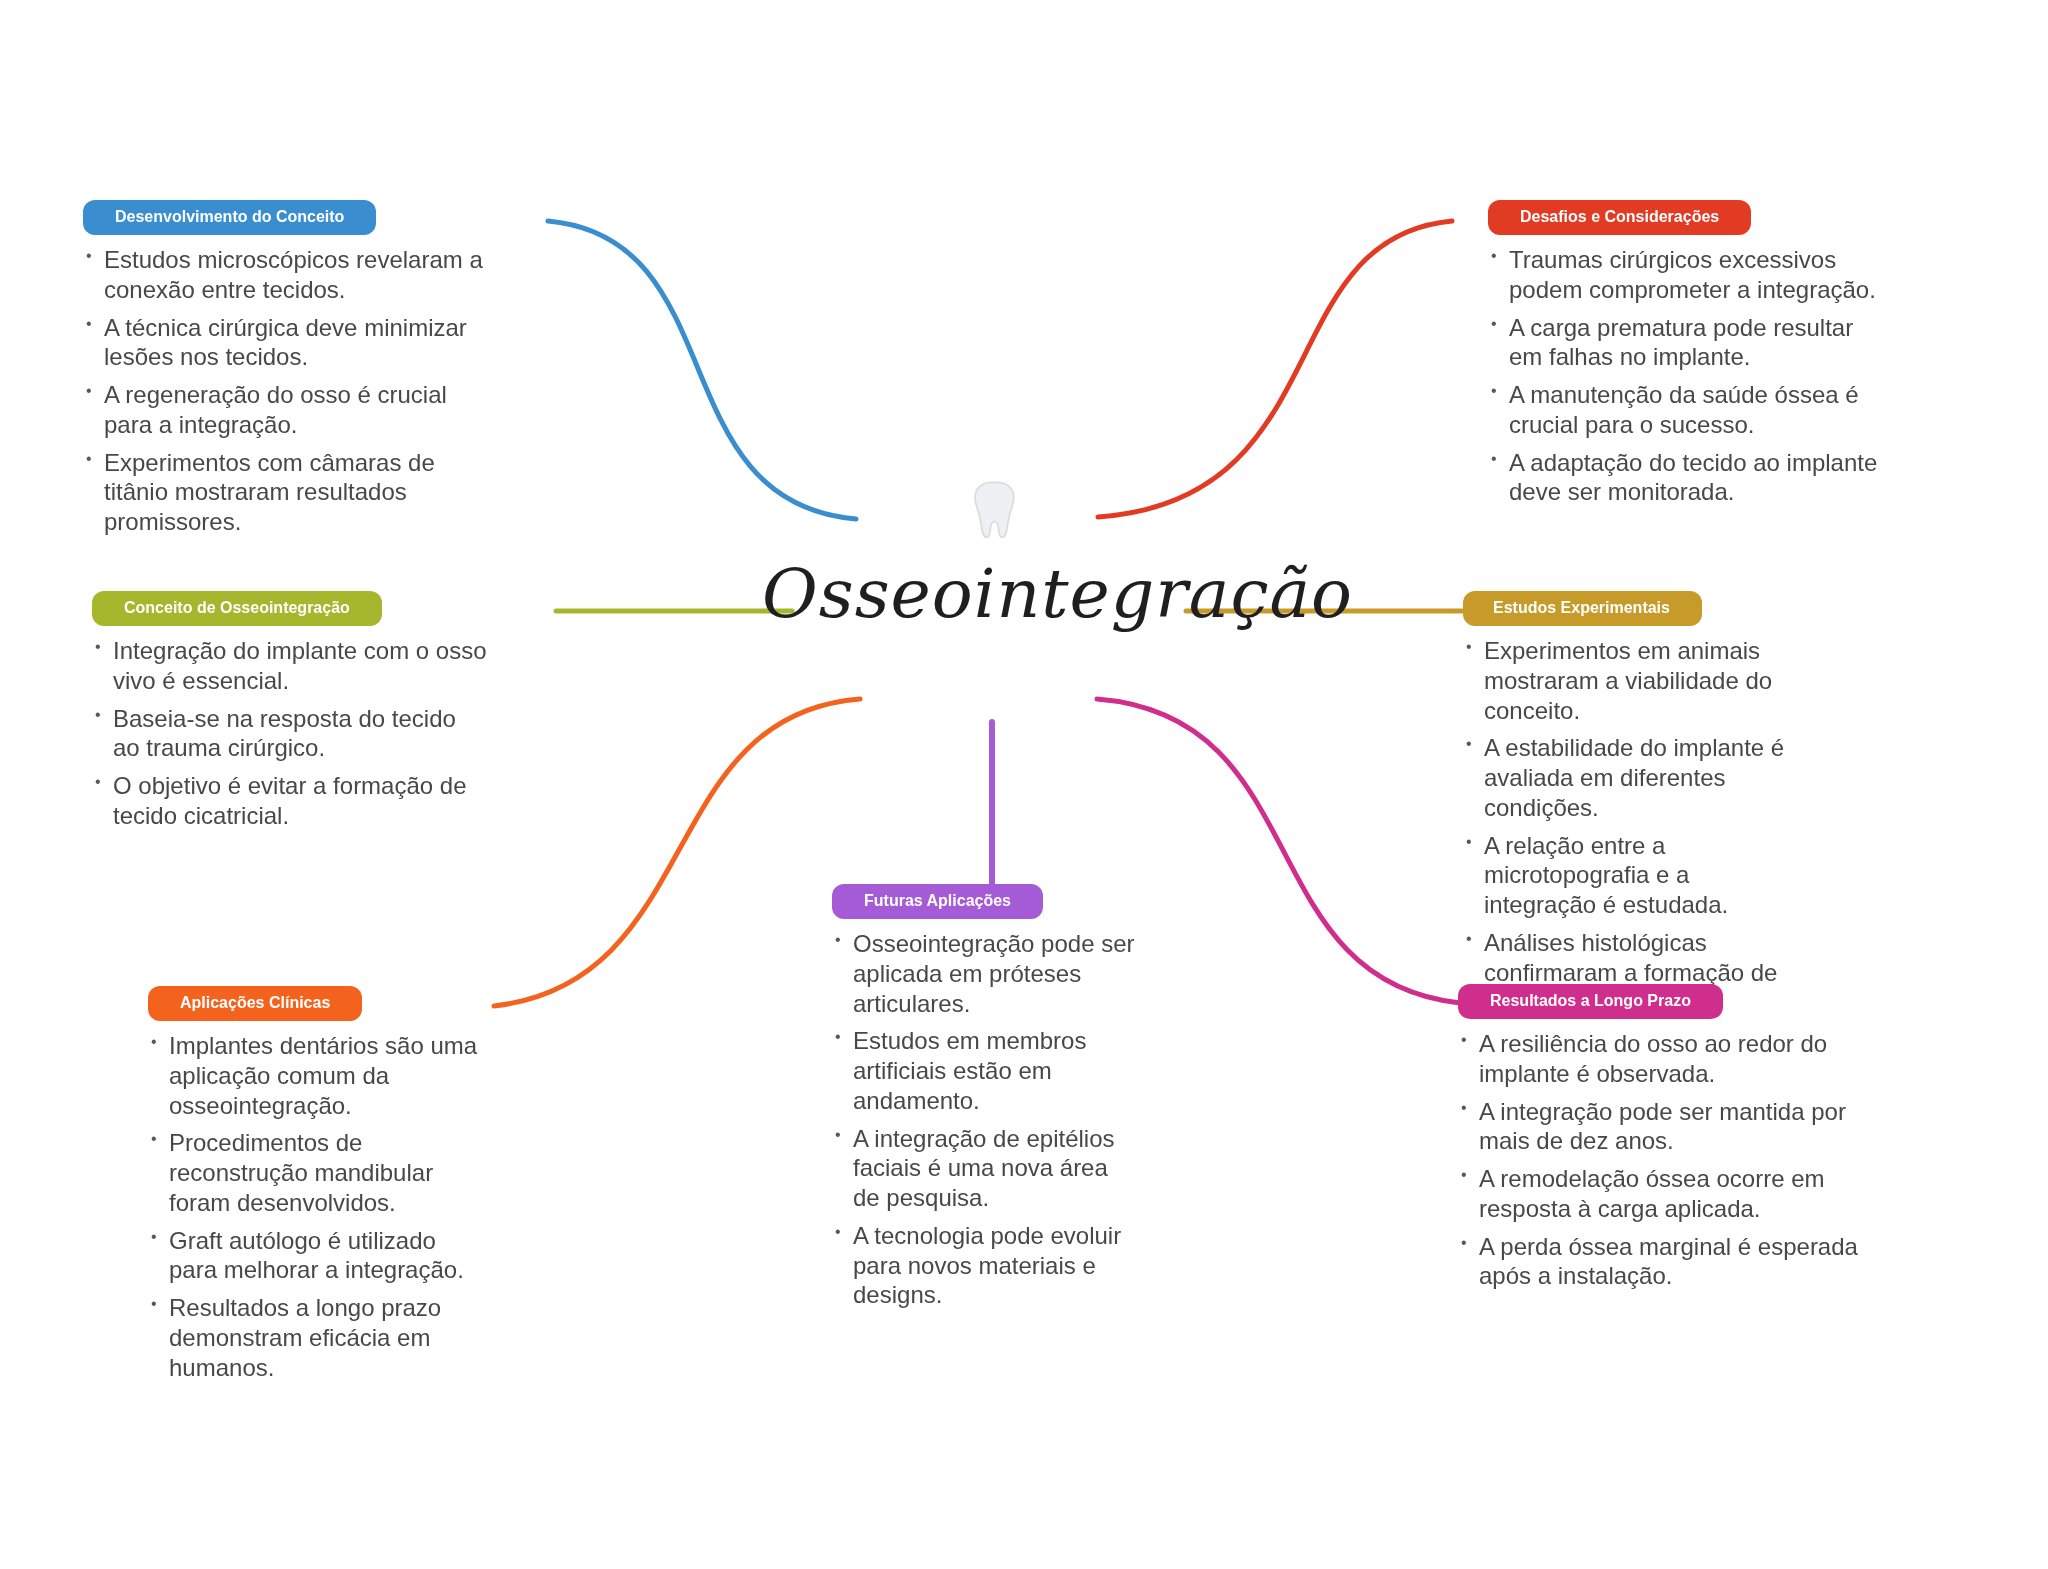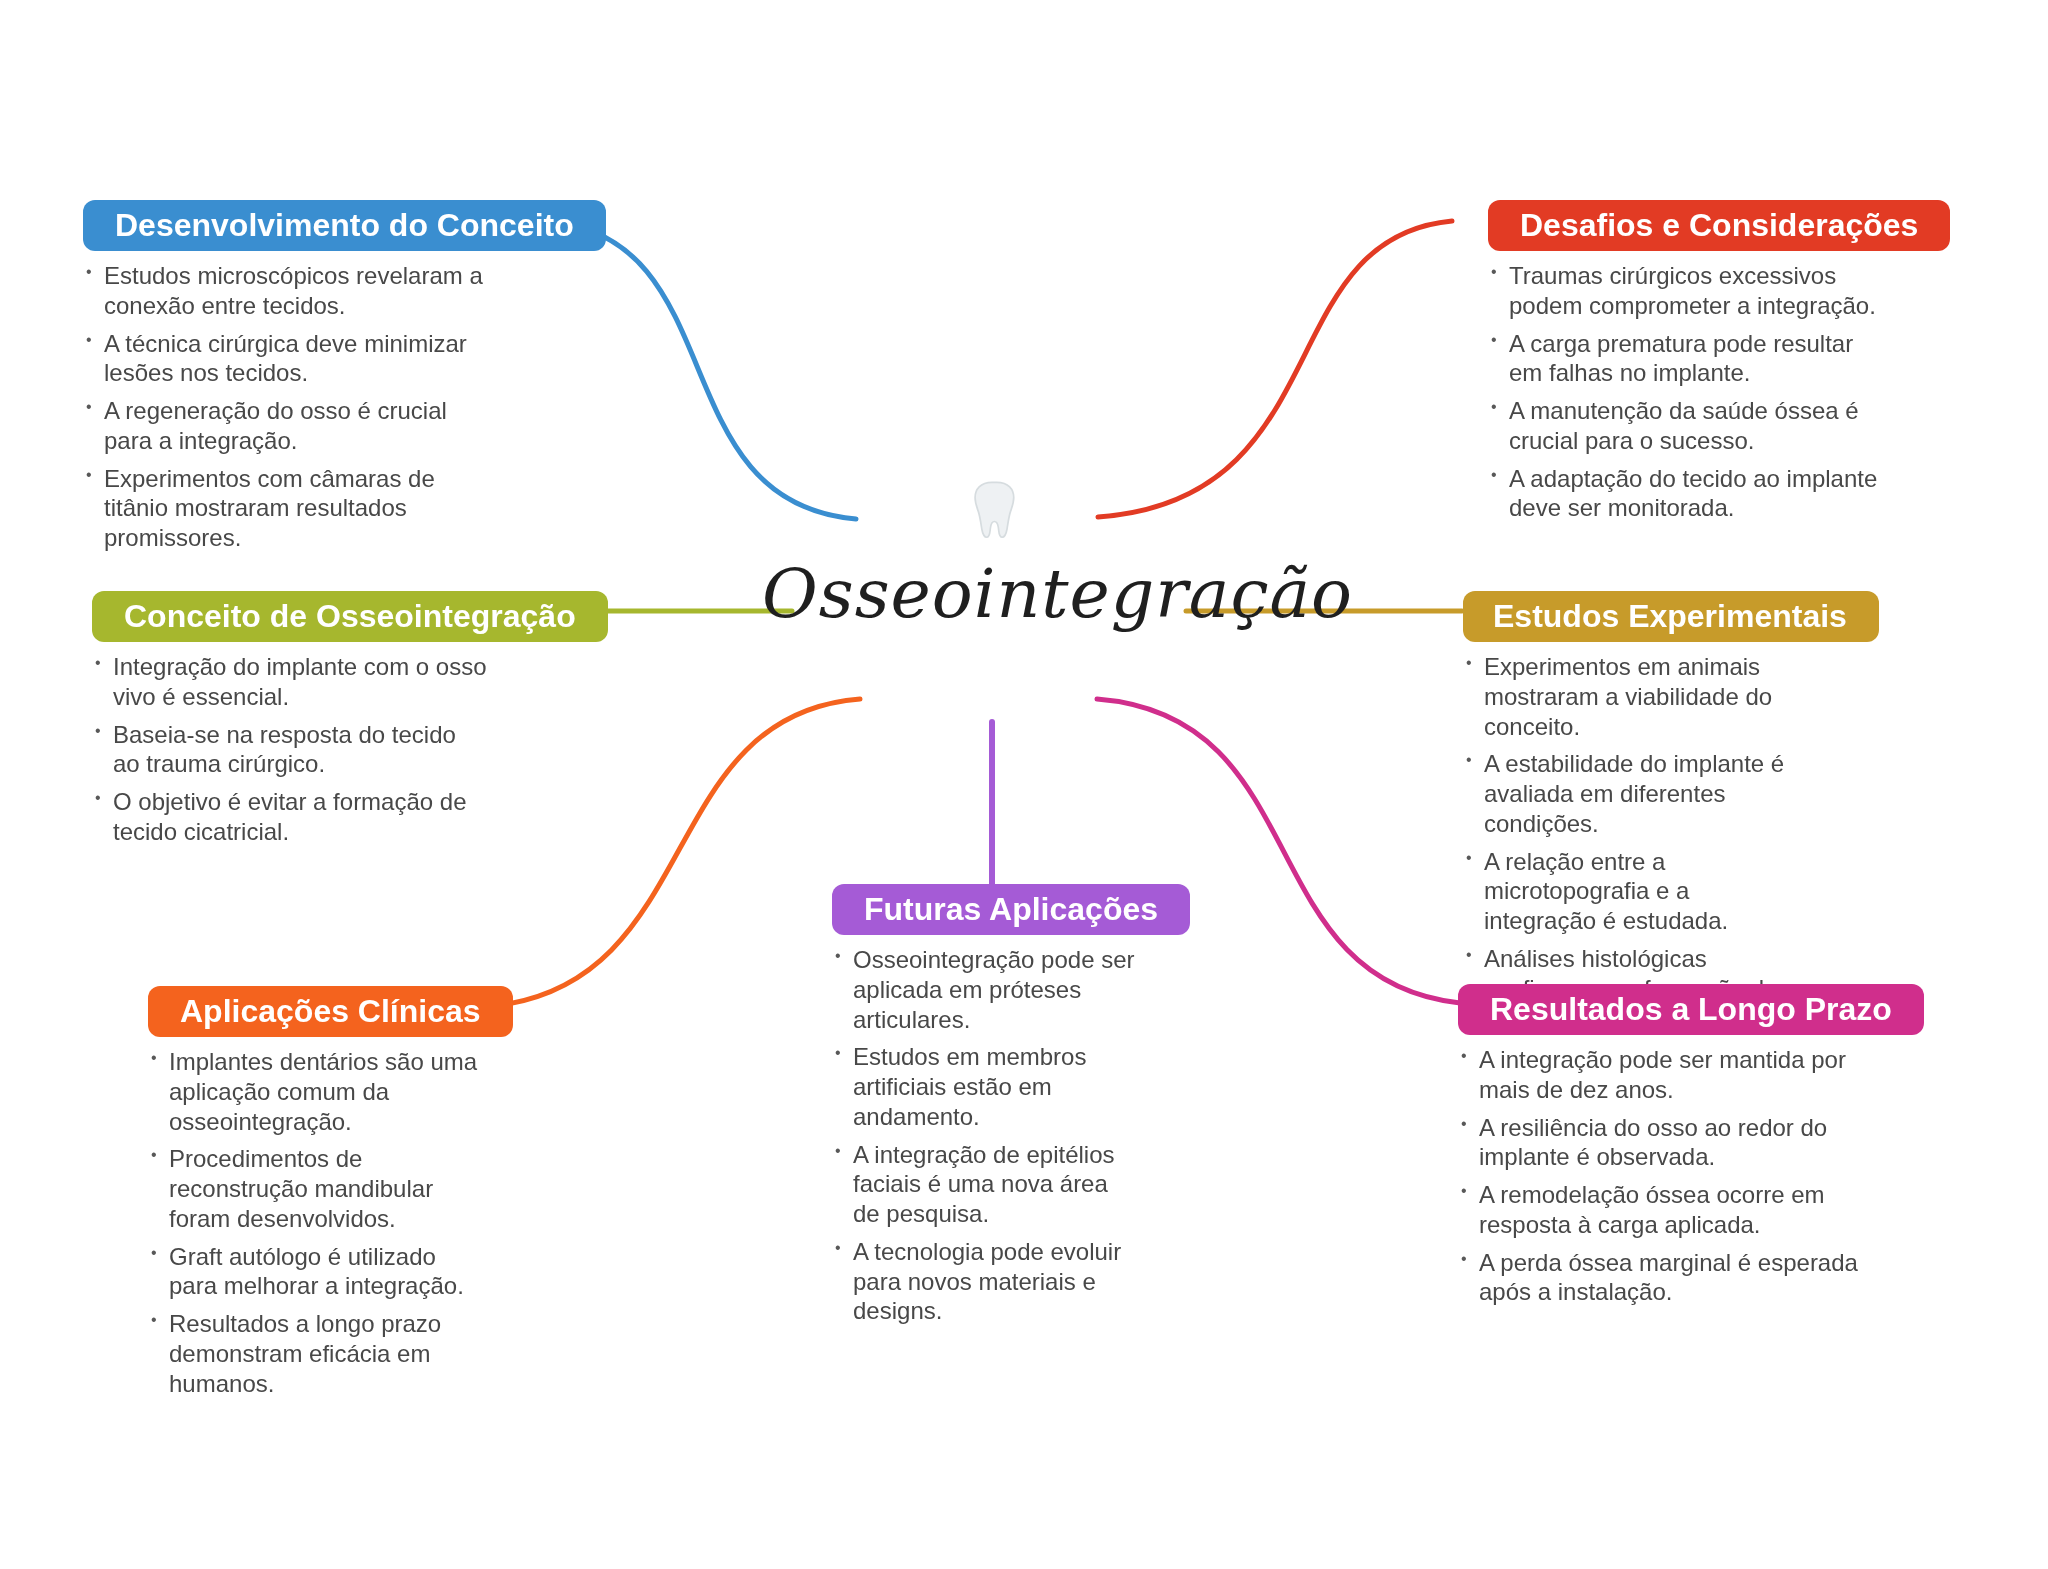--- a/index.html
+++ b/index.html
@@ -11,21 +11,21 @@
     overflow:hidden;
   }
   svg.connectors {
     position:absolute; left:0; top:0; z-index:0;
   }
   .branch { position:absolute; z-index:2; }
   .pill {
     display:inline-block;
     color:#ffffff;
     font-weight:bold;
-    font-size:32px;
+    font-size:16px;
     line-height:1;
     padding:9px 32px 10px 32px;
     border-radius:12px;
     white-space:nowrap;
   }
   ul.items { list-style:none; margin:10px 0 0 0; padding:0; }
   ul.items li {
     position:relative;
     padding-left:21px;
     margin-bottom:8px;
@@ -137,22 +137,22 @@
       <li>Experimentos em animais mostraram a viabilidade do conceito.</li>
       <li>A estabilidade do implante é avaliada em diferentes condições.</li>
       <li>A relação entre a microtopografia e a integração é estudada.</li>
       <li>Análises histológicas confirmaram a formação de osso ao redor.</li>
     </ul>
   </div>
 
   <div class="branch b5">
     <div class="pill">Resultados a Longo Prazo</div>
     <ul class="items">
+      <li>A resiliência do osso ao redor do implante é observada.</li>
       <li>A integração pode ser mantida por mais de dez anos.</li>
-      <li>A resiliência do osso ao redor do implante é observada.</li>
       <li>A remodelação óssea ocorre em resposta à carga aplicada.</li>
       <li>A perda óssea marginal é esperada após a instalação.</li>
     </ul>
   </div>
 
   <div class="branch b6">
     <div class="pill">Futuras Aplicações</div>
     <ul class="items">
       <li>Osseointegração pode ser aplicada em próteses articulares.</li>
       <li>Estudos em membros artificiais estão em andamento.</li>

